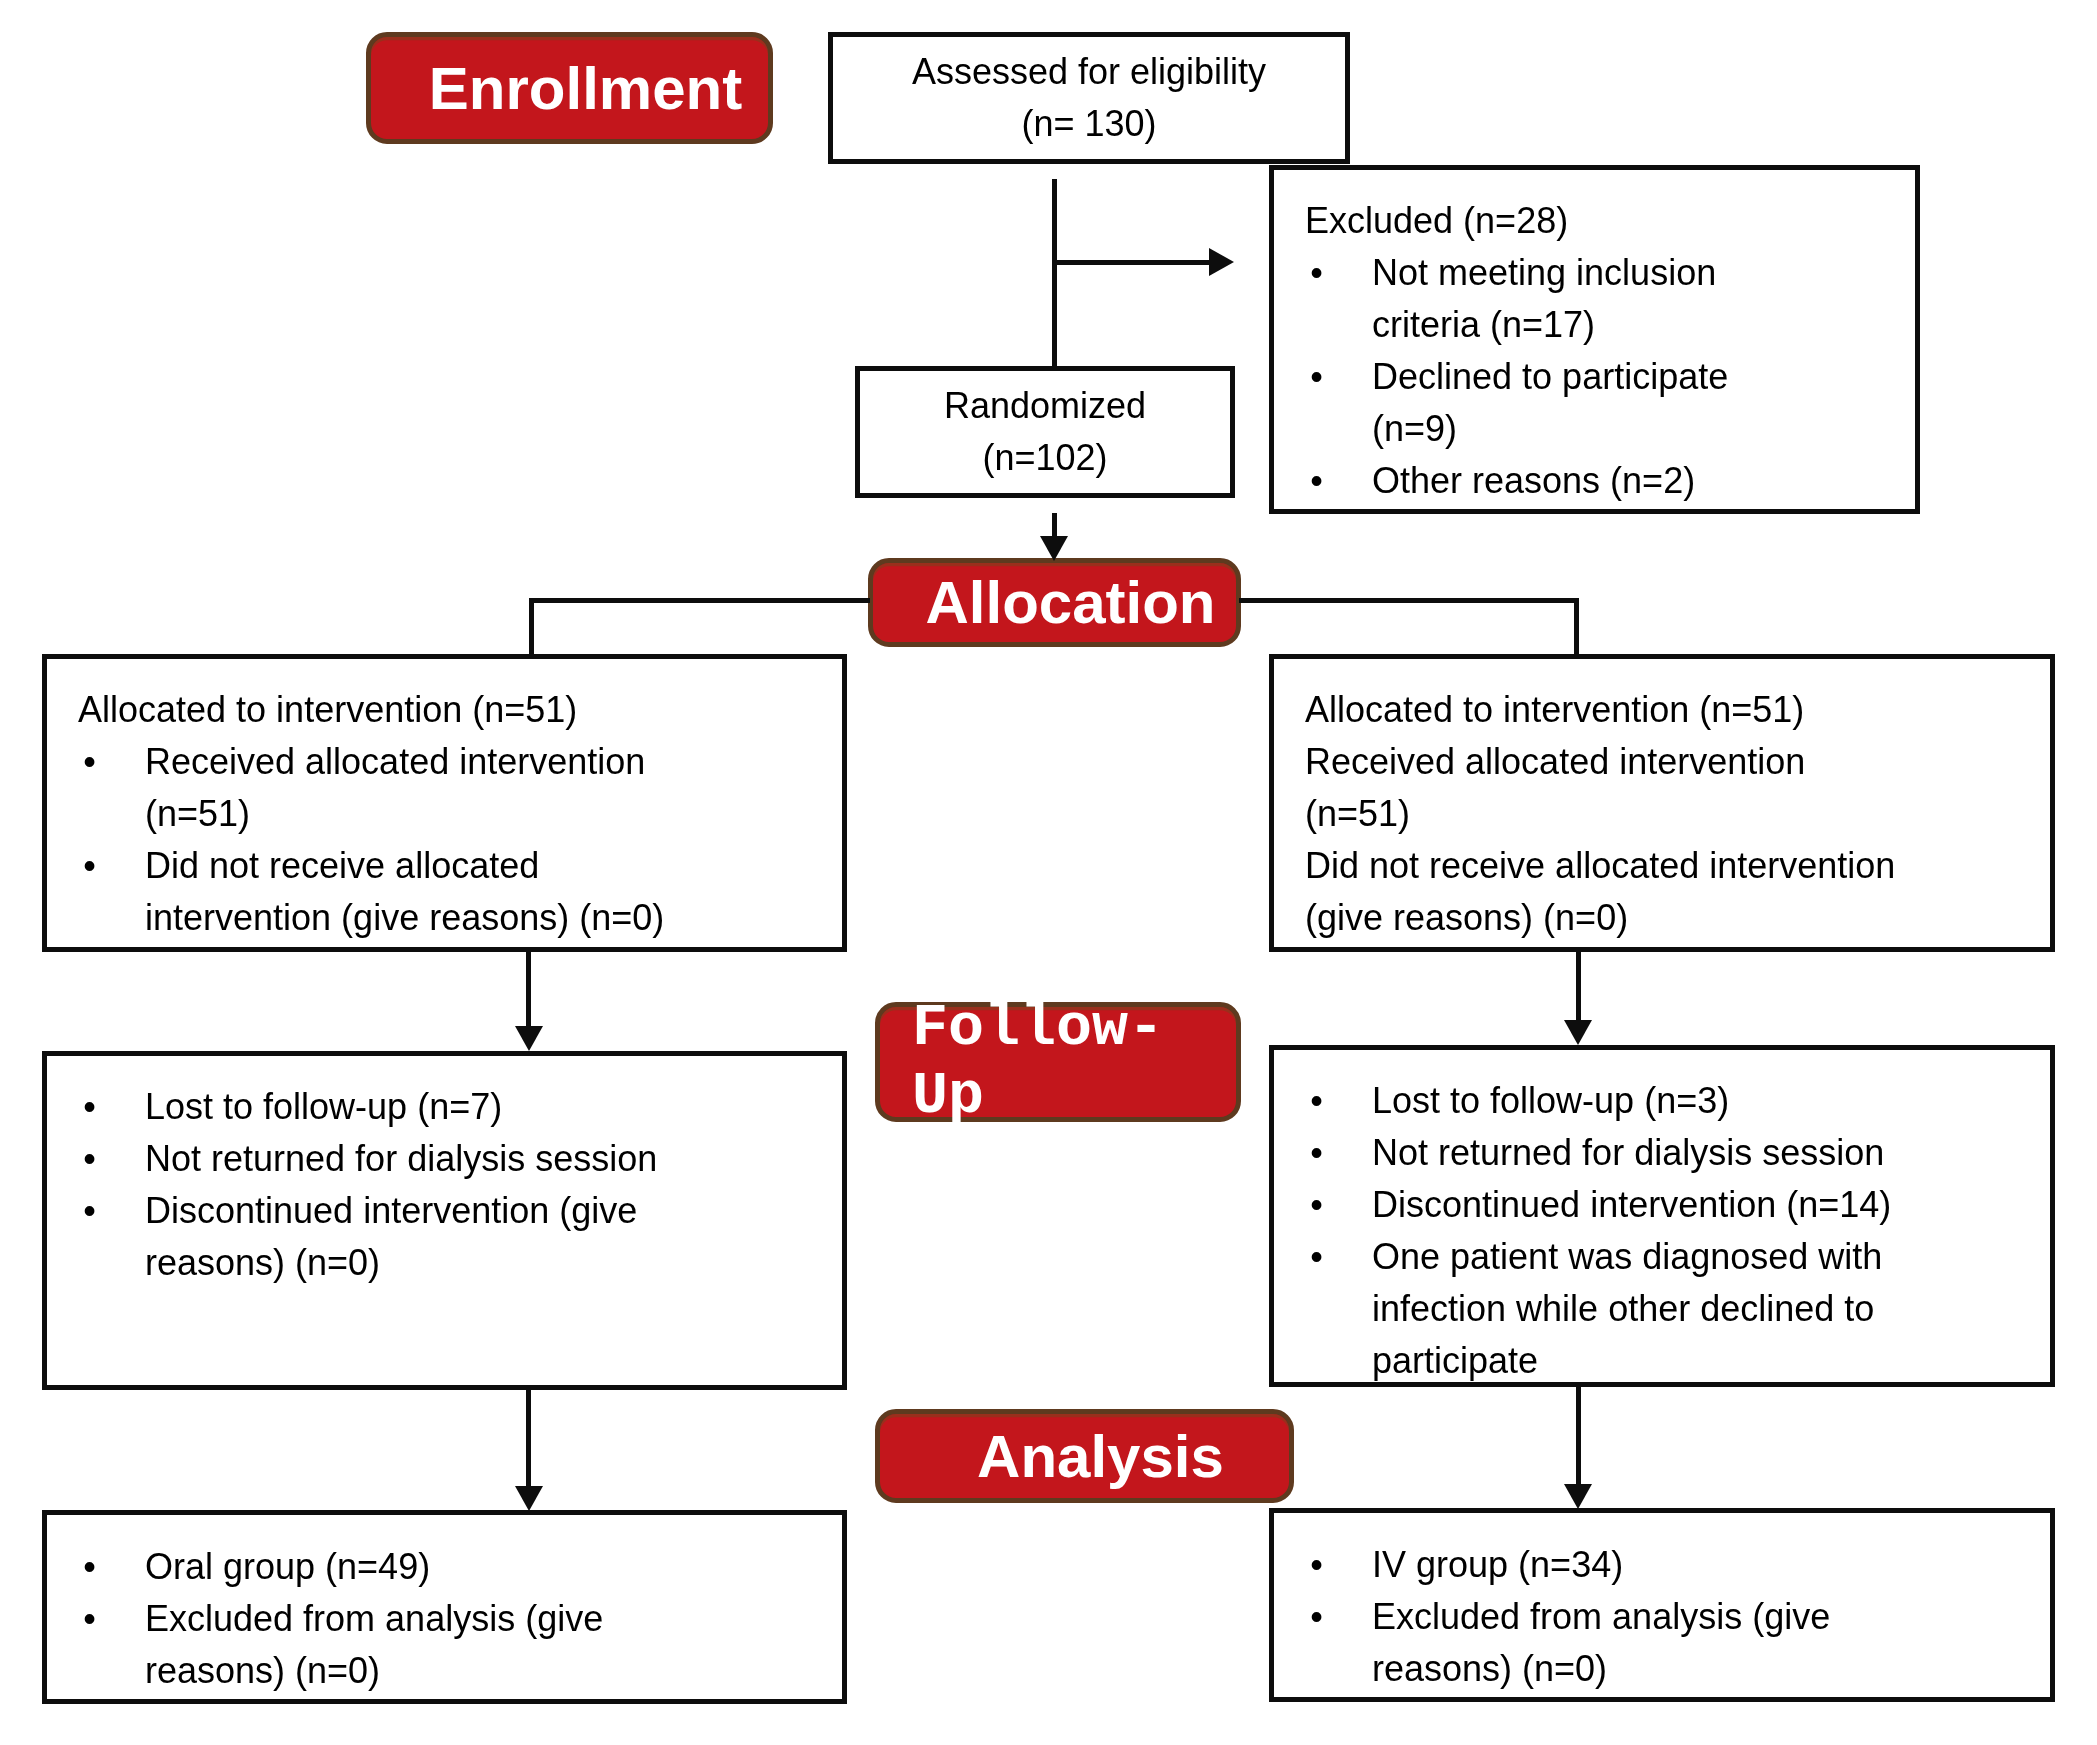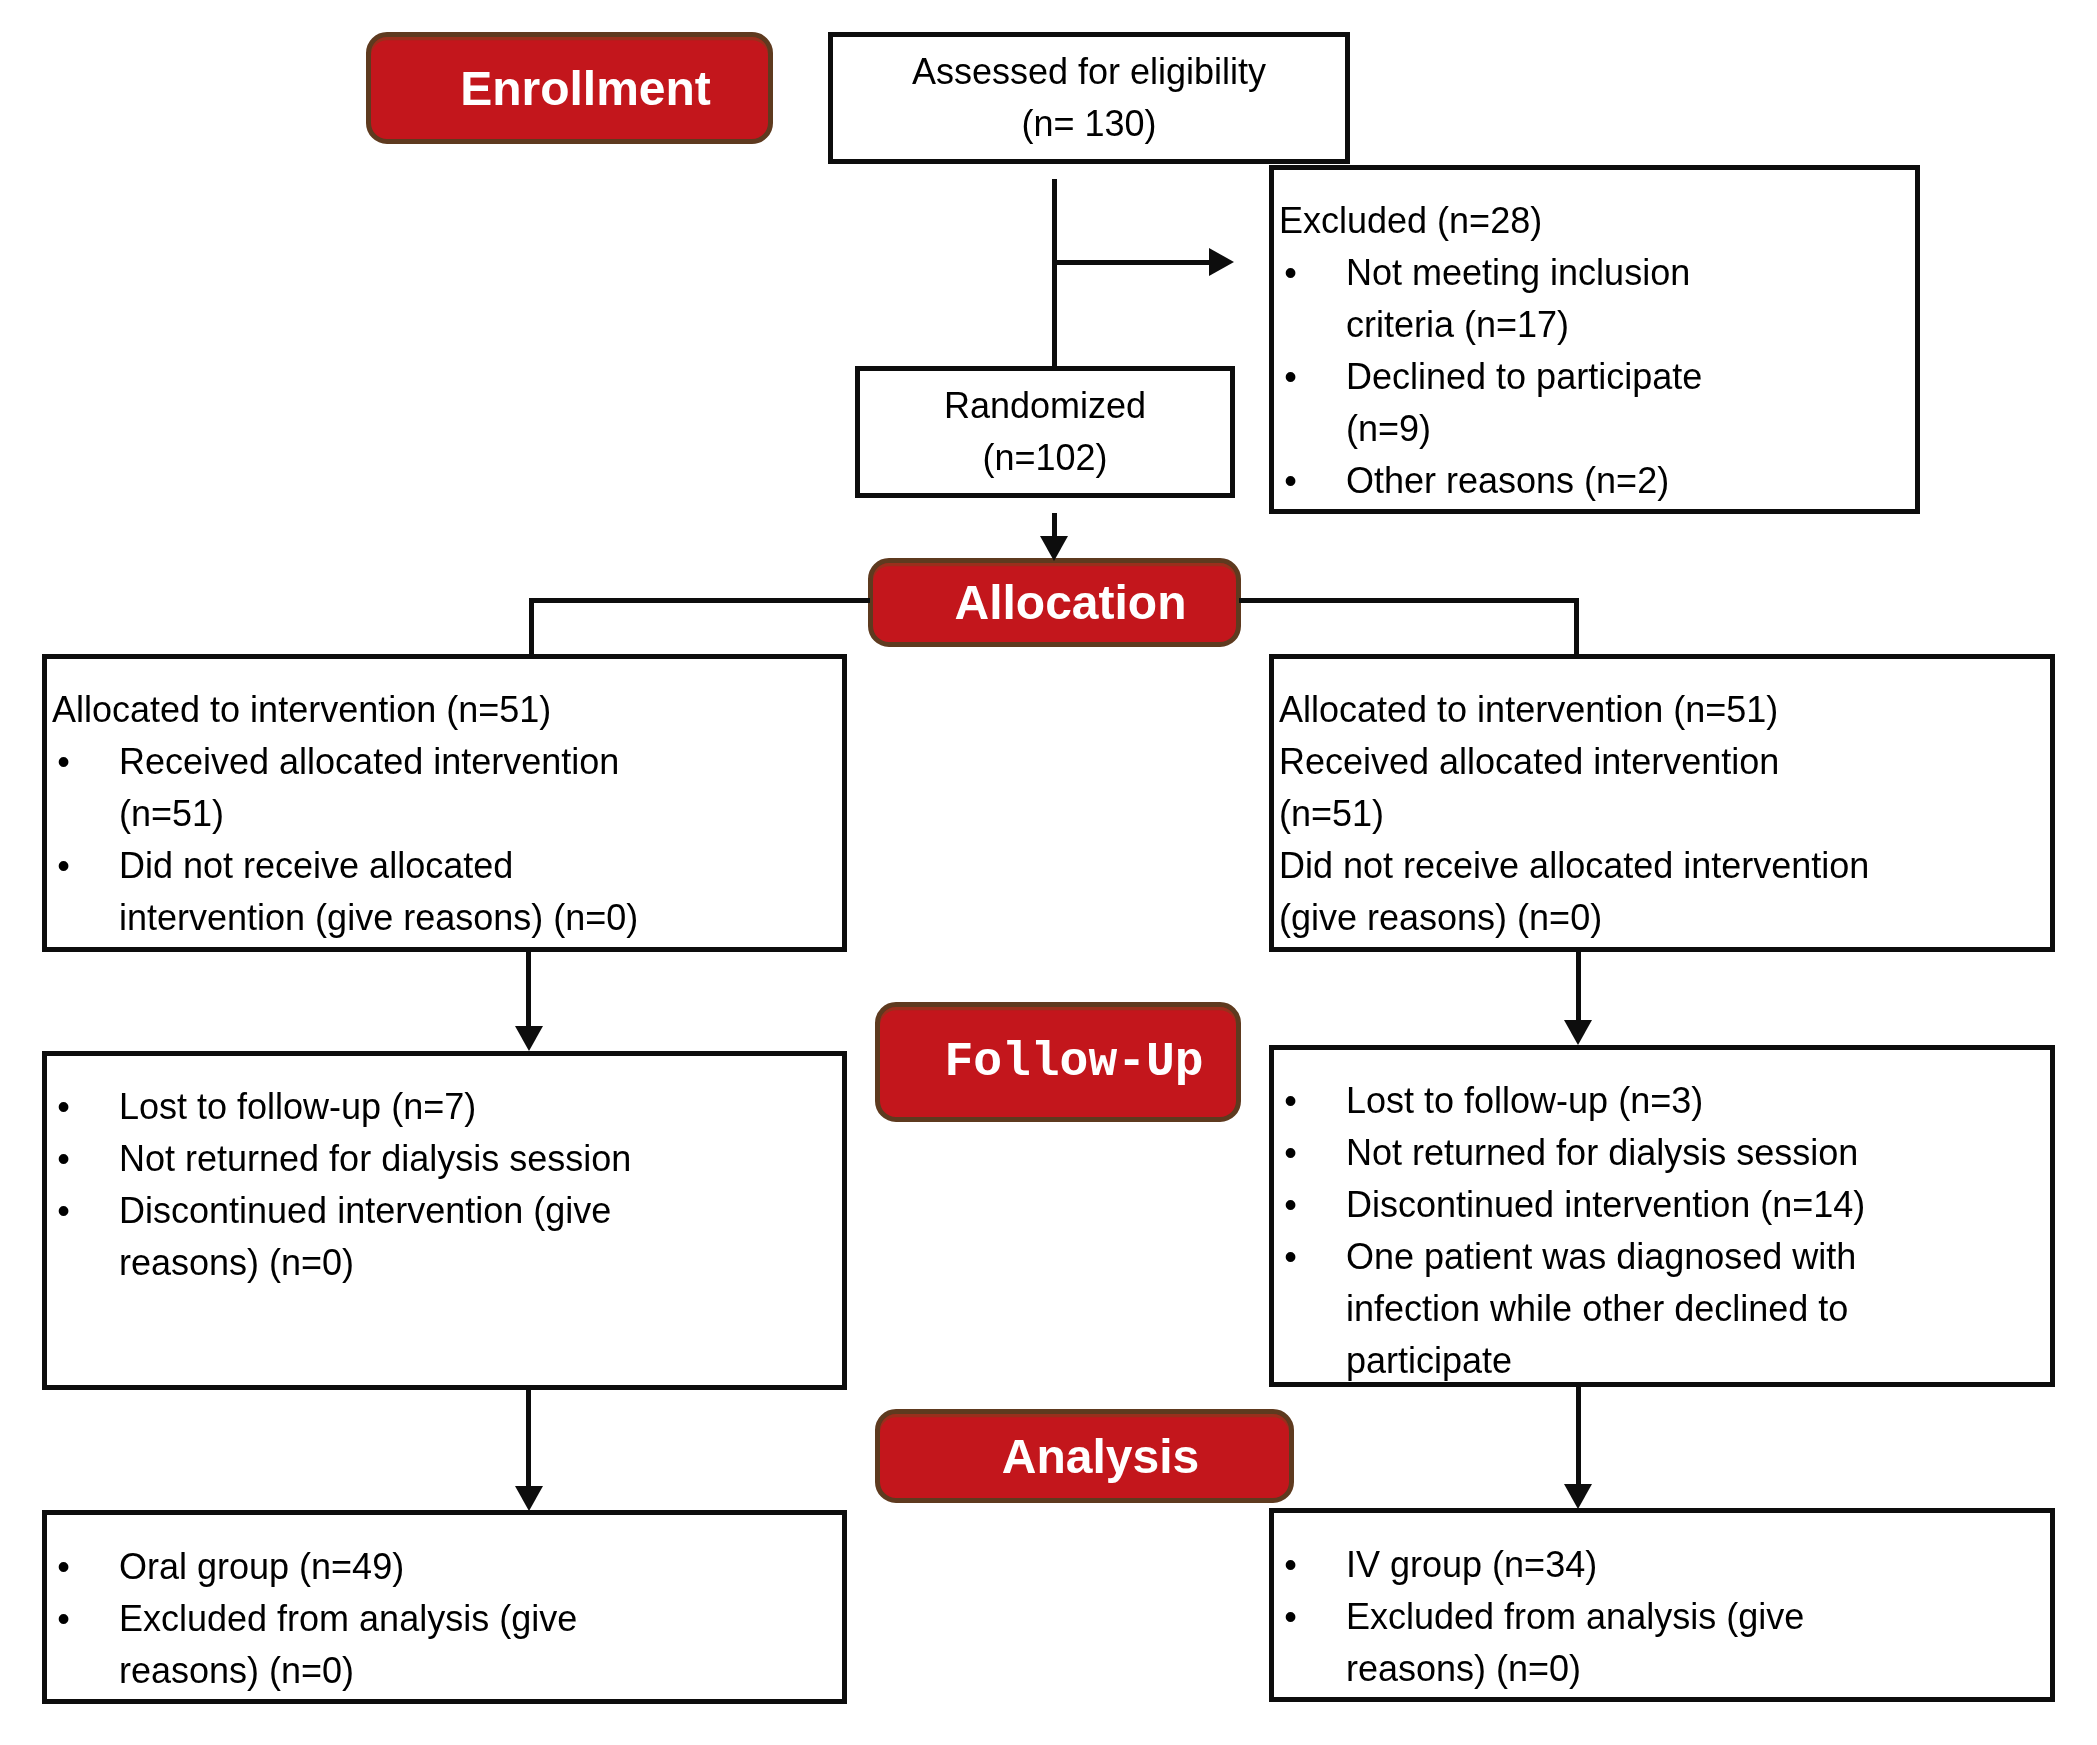--- a/index.html
+++ b/index.html
@@ -1,33 +1,33 @@
 <!DOCTYPE html>
 <html style="font-size:10.4px"><head>
 <meta charset="utf-8">
 <style>
   html,body{margin:0;padding:0;background:#ffffff;}
   #page{position:relative;width:2097px;height:1746px;background:#ffffff;
         font-family:"Liberation Sans","DejaVu Sans",sans-serif;color:#000;}
   
   .box{position:absolute;background:#ffffff;border:5.2px solid #0d0d0d;box-sizing:border-box;
        font-size:36px;line-height:52px;}
-  .box .content{padding:25px 13px 0 5px;}
+  .box .content{padding:25px 13px 0 31px;}
   .box.center{display:flex;flex-direction:column;justify-content:center;align-items:center;text-align:center;}
   .box.center .content{padding:0;}
   .ln{white-space:nowrap;}
   .item{margin:0;}
   .li{display:flex;align-items:flex-start;}
   .li .dot{flex:0 0 67px;box-sizing:border-box;padding-left:5.2px;text-align:left;}
   .li .txt{flex:1 1 auto;min-width:0;}
   .li.boldfirst .txt .ln{font-weight:normal;}
   
   .stage{position:absolute;background:#c3161c;border:5.2px solid #5e3a1f;border-radius:21px;
          box-sizing:border-box;display:flex;align-items:center;justify-content:center;
-         color:#ffffff;font-weight:bold;font-size:48px;box-shadow:inset 0 3.3px 0 rgba(120,70,30,.55);padding-left:32px;}
+         color:#ffffff;font-weight:bold;font-size:60px;box-shadow:inset 0 3.3px 0 rgba(120,70,30,.55);padding-left:32px;}
   
   .hline,.vline{position:absolute;background:#0d0d0d;}
   .hline{height:4.6px;}
   .vline{width:4.6px;}
   .ah-down{position:absolute;width:0;height:0;
            border-left:14.3px solid transparent;border-right:14.3px solid transparent;
            border-top:25px solid #0d0d0d;}
   .ah-right{position:absolute;width:0;height:0;
             border-top:14.3px solid transparent;border-bottom:14.3px solid transparent;
             border-left:25px solid #0d0d0d;}

